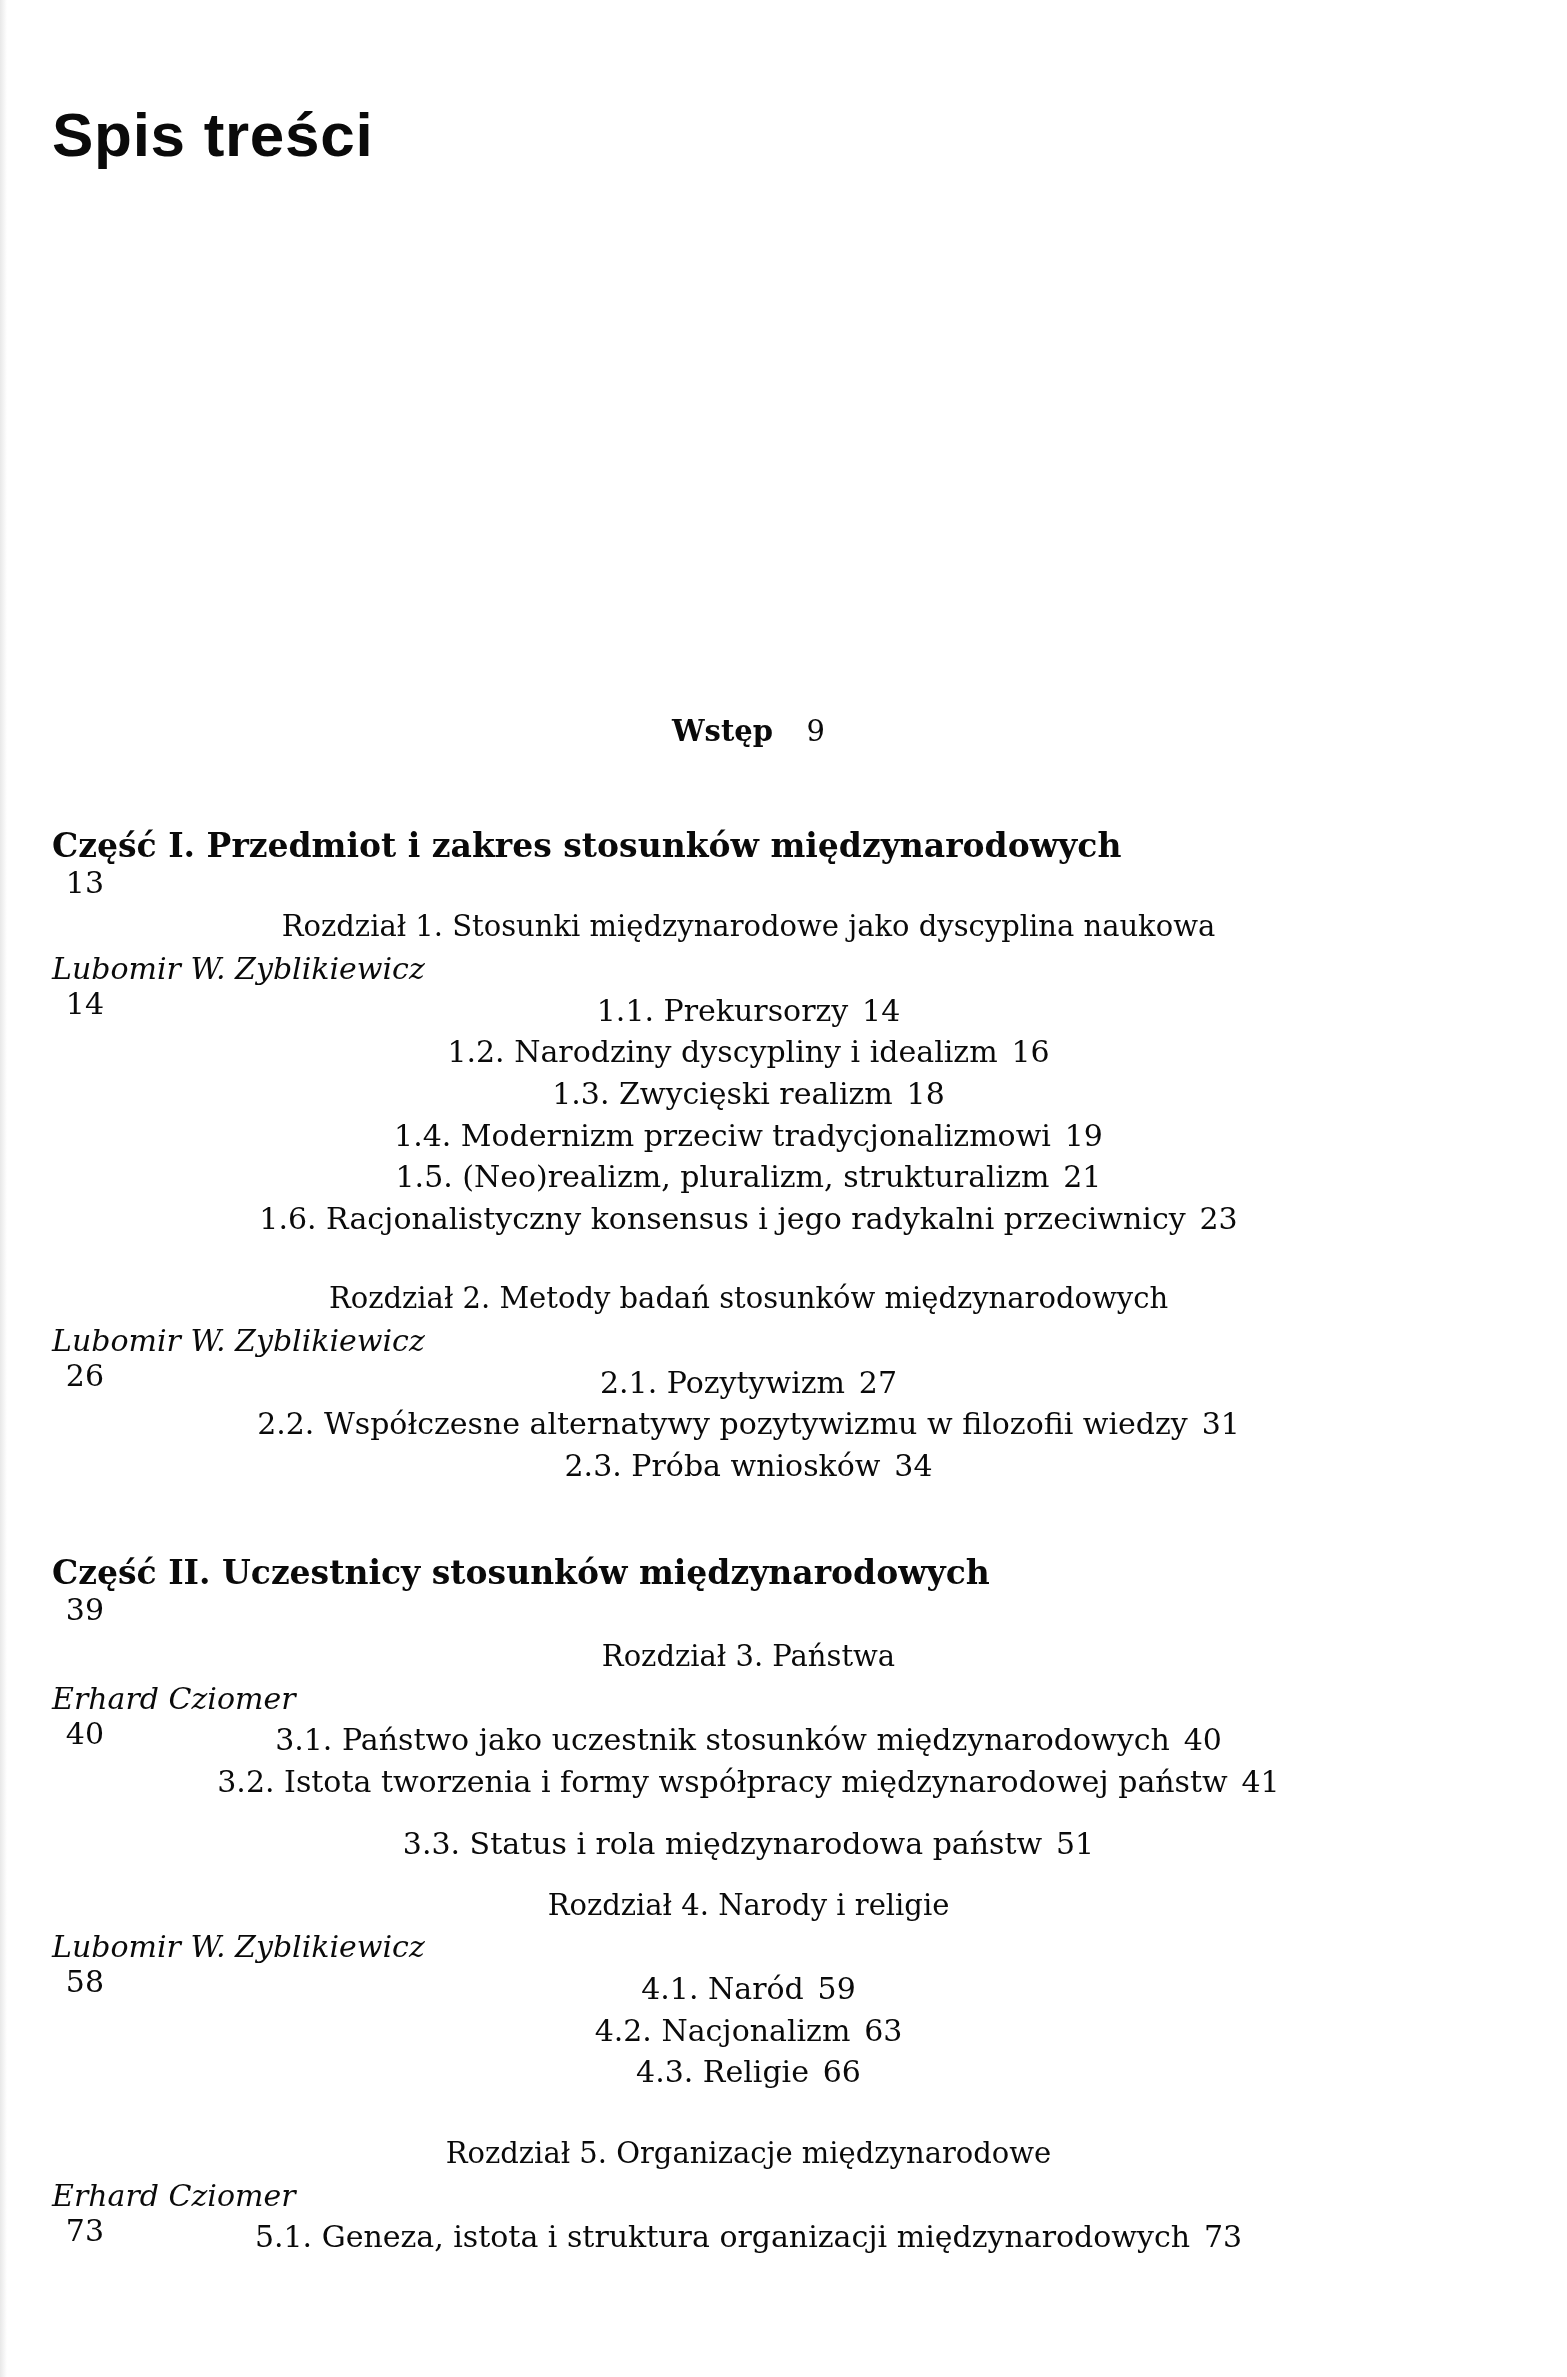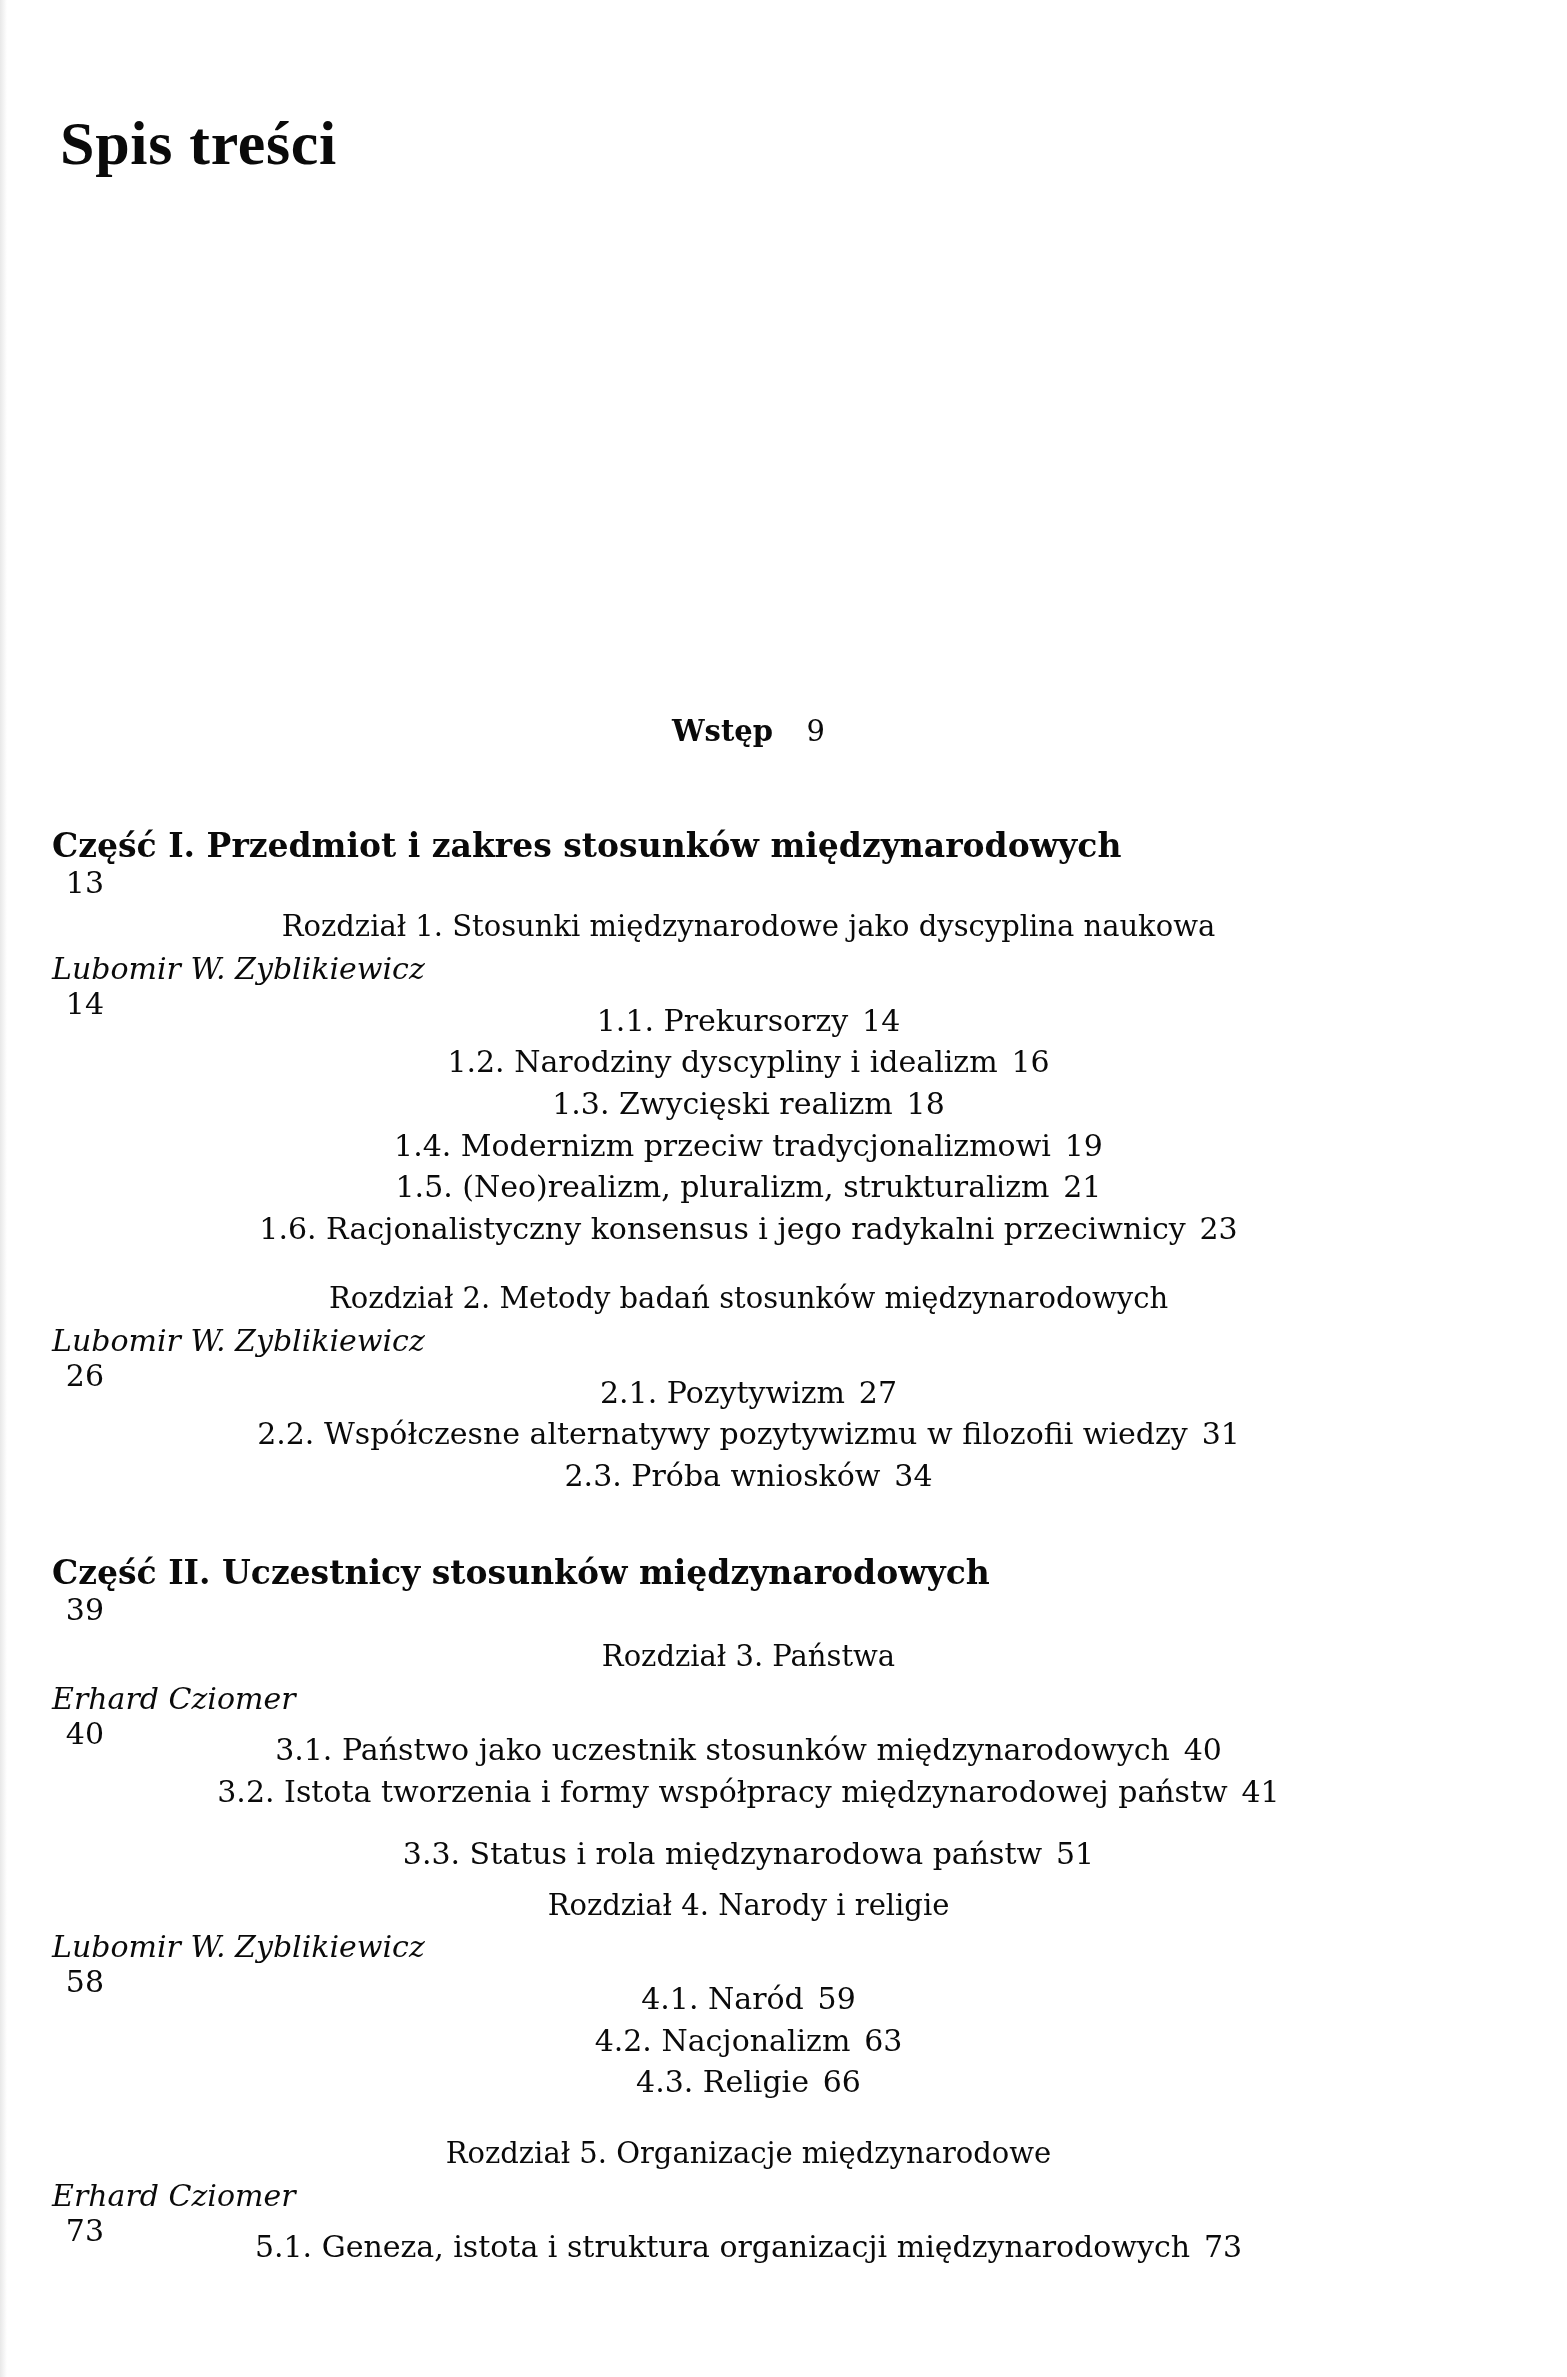--- a/index.html
+++ b/index.html
@@ -18,22 +18,22 @@
     .page-edge {
       position: absolute;
       left: 0; top: 0; bottom: 0;
       width: 6.5px;
       background: linear-gradient(to right, #e8e8e8, #ffffff);
     }
     .title {
       position: absolute;
       left: 52px;
       top: 104px;
-      margin: 8px;
-      font-family: Liberation Serif, serif;
+      margin: 0;
+      font-family: Liberation Sans, sans-serif;
       font-weight: bold;
       font-size: 62px;
       letter-spacing: 0.7px;
       line-height: 1;
     }
     .toc {
       position: absolute;
       left: 52px;
       width: 1393px;
       top: 0;
@@ -55,21 +55,21 @@
       font-family: "DejaVu Serif", serif;
       font-weight: normal;
     }
     .intro { font-weight: bold; font-size: 29px; }
     .intro .page { font-size: 29px; }
     .part { font-weight: bold; font-size: 33px; flex-direction: column; }
     .part .page { font-size: 30px; }
     .chapter { font-weight: normal; font-size: 29px; }
     .author { font-style: italic; font-size: 30px; flex-direction: column; }
     .author .page { font-style: normal; }
-    .section { font-size: 30px; margin-top: 10px; }
+    .section { font-size: 30px; }
   </style>
 </head>
 <body>
 
 <div class="page-edge"></div>
 
 <h1 class="title">Spis treści</h1>
 
 <div class="toc">
 

